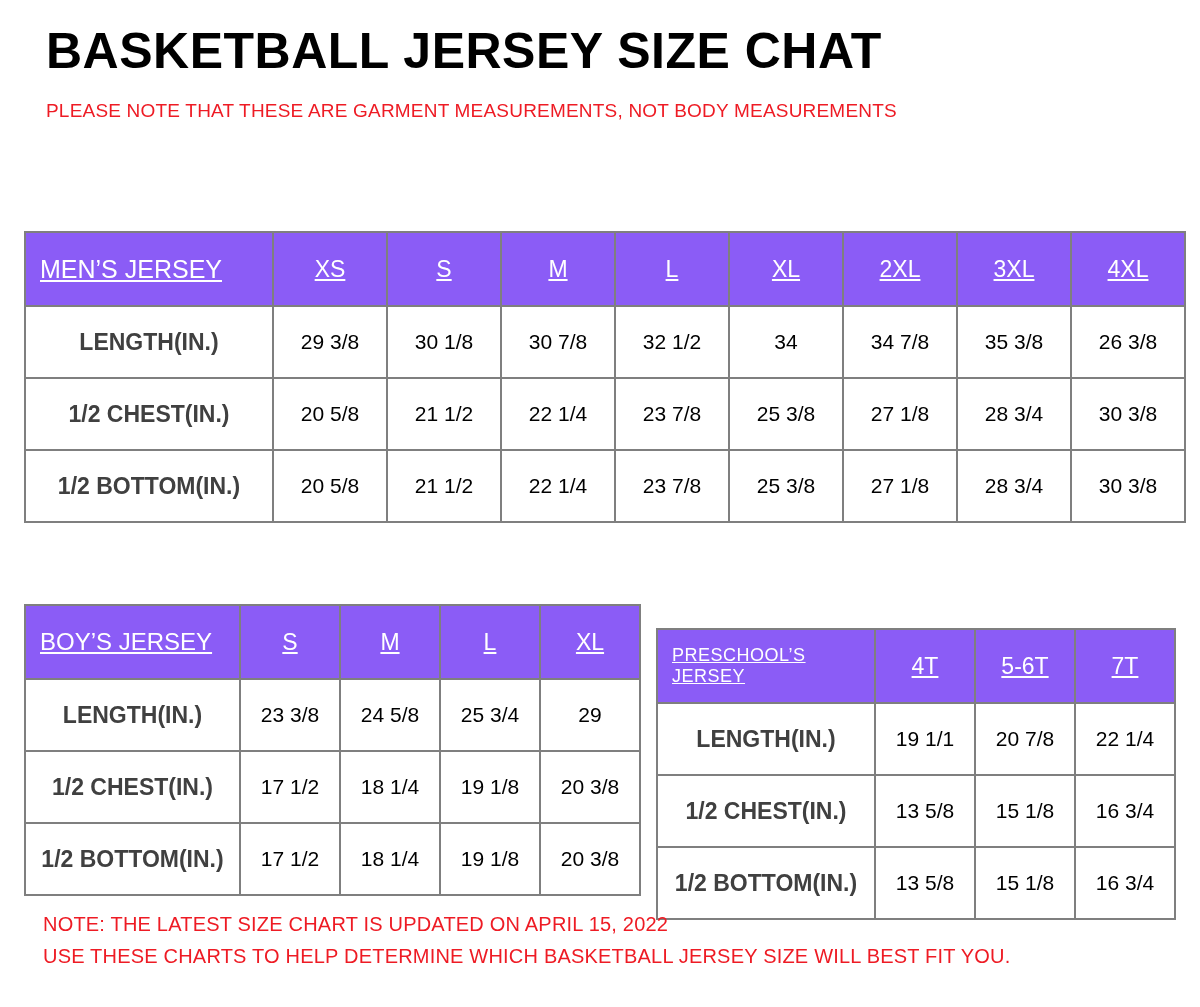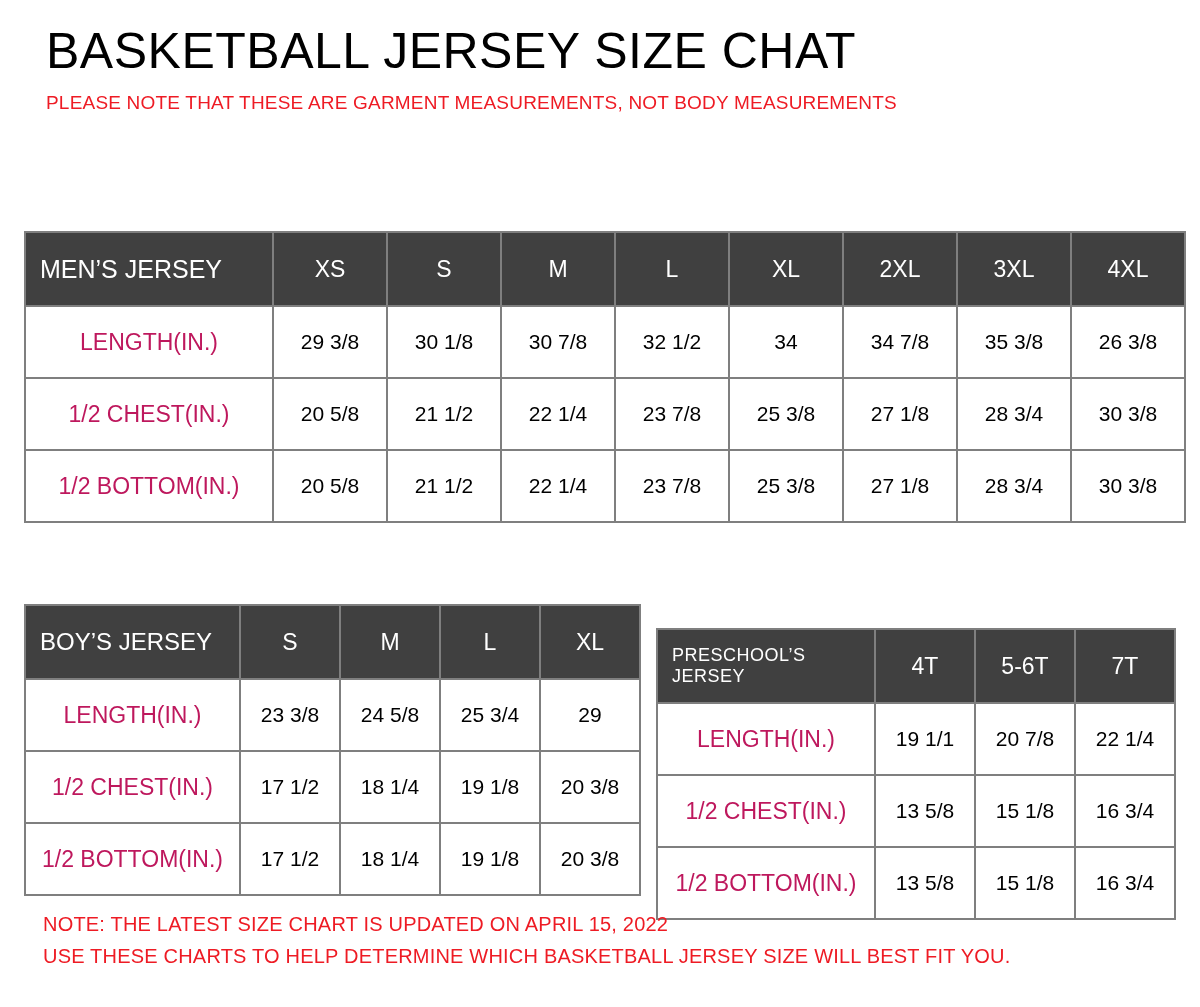--- a/index.html
+++ b/index.html
@@ -17,67 +17,68 @@
   }
   .page {
     position: relative;
     width: 1200px;
     height: 1007px;
     box-sizing: border-box;
     padding: 0 24px;
   }
   .title {
     font-size: 50px;
-    font-weight: normal;
+    font-weight: bold;
     letter-spacing: 0.5px;
     margin: 24px 0 0 22px;
     line-height: 1.1;
     white-space: nowrap;
   }
   .note-top {
     color: #ee1b24;
     font-size: 19px;
     line-height: 1.45;
-    margin: 10px 0 0 22px;
+    margin: 18px 0 0 22px;
     max-width: 860px;
     letter-spacing: 0.2px;
   }
 
   table.size {
     border-collapse: collapse;
     table-layout: fixed;
     background: #ffffff;
   }
   table.size th, table.size td {
     border: 2px solid #7f7f7f;
     text-align: center;
     vertical-align: middle;
     font-size: 21px;
     color: #000000;
     background: #ffffff;
     padding: 0;
     height: 70px;
   }
   table.size thead th {
-    background: #404040;
+    background: #8b5cf6;
     color: #ffffff;
     font-size: 23px;
     height: 72px;
     font-weight: normal;
+    text-decoration: underline;
   }
   table.size thead th.rowhead {
     font-size: 25px;
     text-align: left;
     padding-left: 14px;
   }
   table.size tbody th {
-    font-weight: normal;
+    font-weight: bold;
     font-size: 23px;
     background: #ffffff;
-    color: #be185d;
+    color: #404040;
     text-align: center;
     white-space: nowrap;
   }
   table.size tbody td {
     font-size: 21px;
     white-space: nowrap;
   }
 
   
   #mens-table {

